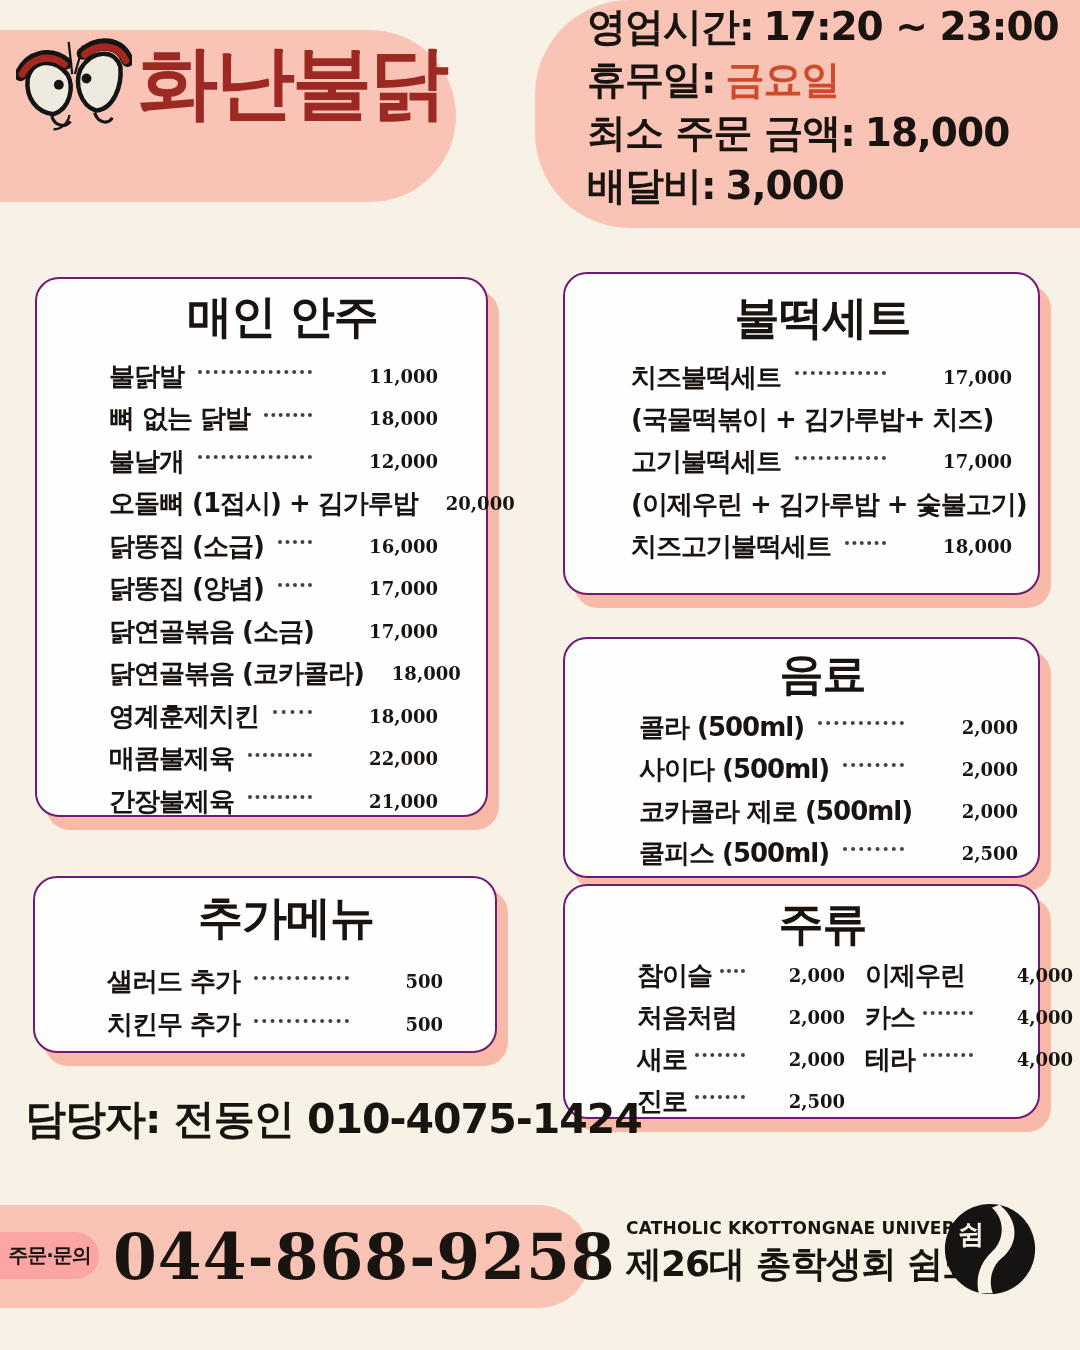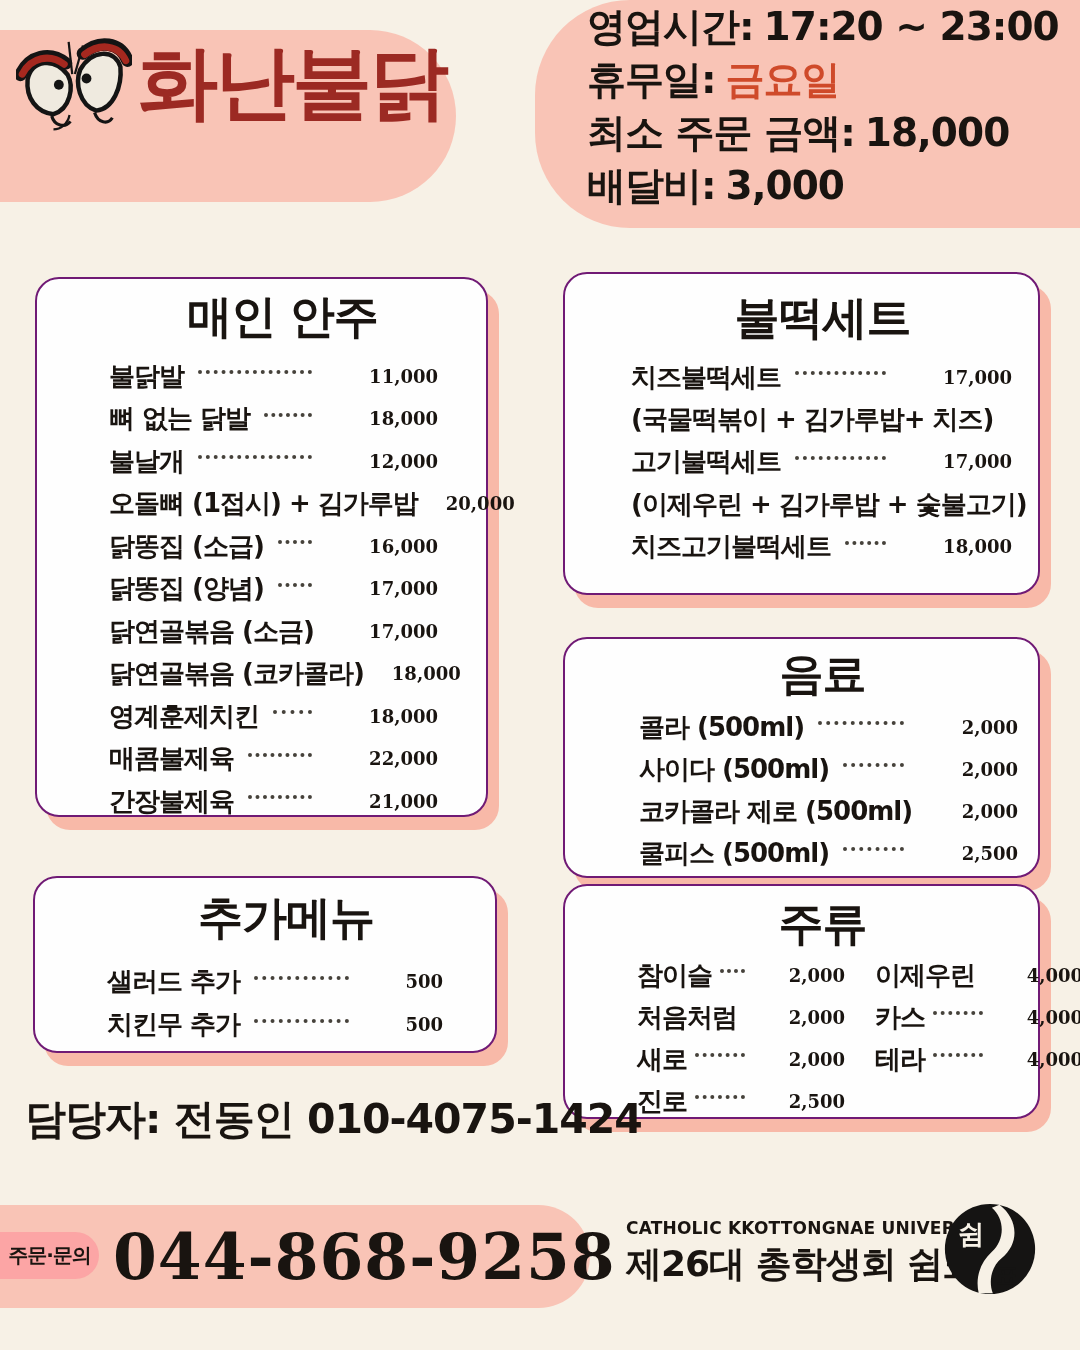--- a/index.html
+++ b/index.html
@@ -39,21 +39,21 @@
   .mprice{font-family:"DejaVu Serif","Liberation Serif",serif;font-size:18px;font-weight:700;
     text-align:right;white-space:nowrap;letter-spacing:0;}
   .card-main .mlist{padding:8px 48px 0 30px;}
   .card-main .mprice{width:112px;}
   .card-set .mlist{padding:8px 26px 0 24px;}
   .card-set .mrow{height:42.4px;}
   .card-set .mprice{width:112px;}
   .card-drinks .mlist{padding:2px 20px 0 32px;}
   .card-drinks .mrow{height:42px;}
   .card-drinks .mprice{width:100px;}
-  .alco-cols{display:flex;gap:30px;padding:0 18px 0 30px;}
+  .alco-cols{display:flex;gap:20px;padding:0 18px 0 30px;}
   .alco-col{flex:1;}
   .card-alcohol .mrow{height:42px;}
   .card-alcohol .mdots{margin:0 8px;}
   .card-alcohol .mprice{width:92px;}
   .card-extra .mlist{padding:12px 52px 0 30px;}
   .card-extra .mrow{height:43px;}
   .card-extra .mprice{width:80px;}
   
   .manager-line{position:absolute;left:25px;top:1092px;font-size:41px;font-weight:900;letter-spacing:-1px;white-space:nowrap;}
   .footer-banner{position:absolute;left:0;top:1205px;width:590px;height:103px;background:#f9c4b6;

